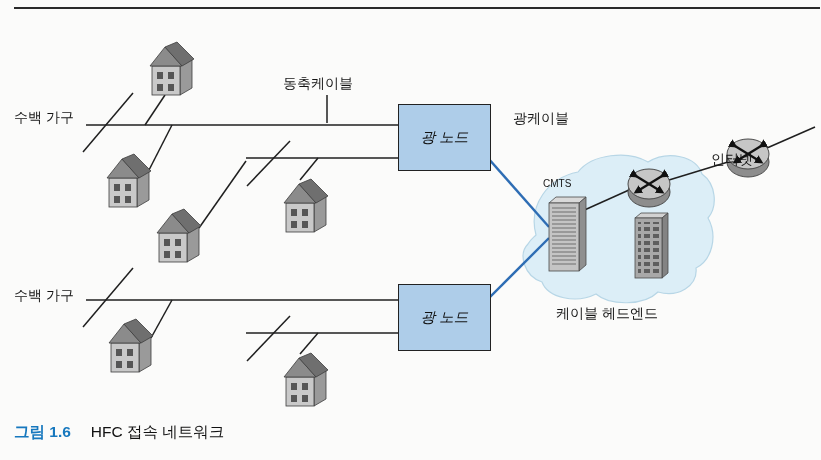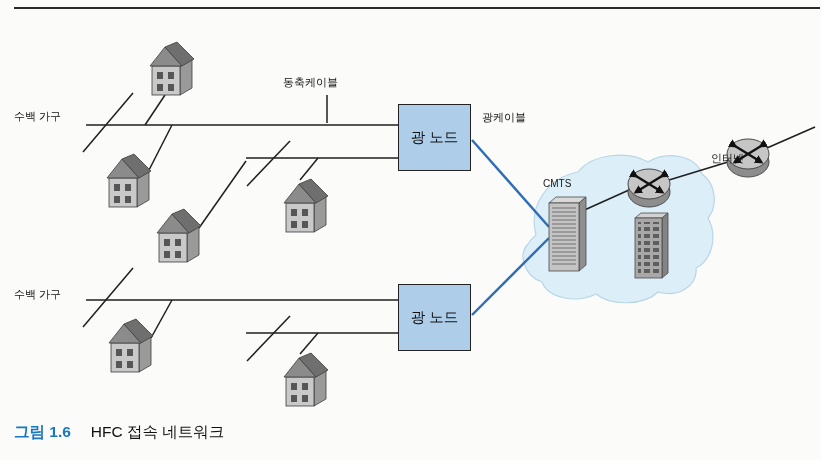--- a/index.html
+++ b/index.html
@@ -6,33 +6,33 @@
   .fig{
     position:relative;
     width:821px;height:460px;
     background:#fbfbfa;
     font-family:"Liberation Sans","DejaVu Sans",sans-serif;
     overflow:hidden;
   }
   .fig svg.diagram{position:absolute;left:0;top:0;}
   .lbl{
     position:absolute;
-    font-size:11px;
+    font-size:14px;
     color:#141414;
     white-space:nowrap;
     line-height:1.1;
   }
   .node-box{
     position:absolute;
-    width:73px;height:67px;
+    width:93px;height:67px;
     background:#aecde9;
     border:1.5px solid #222;
     box-sizing:border-box;
     display:flex;align-items:center;justify-content:center;
-    font-size:14.5px;color:#111;
+    font-size:14.5px;color:#111;font-style:italic;
   }
   .caption{
     position:absolute;left:14px;top:422px;
     font-size:15.5px;color:#111;
   }
   .caption .num{color:#1778be;font-weight:bold;margin-right:20px;}
 </style>
 </head>
 <body>
 
@@ -131,21 +131,22 @@
     <use href="#router" x="649" y="186"></use>
     <use href="#router" x="748" y="156"></use>
   </svg>
 
   <div class="node-box" style="left:398px;top:104px;">광 노드</div>
   <div class="node-box" style="left:398px;top:284px;">광 노드</div>
 
   <div class="lbl" style="left:14px;top:110px;">수백 가구</div>
   <div class="lbl" style="left:14px;top:288px;">수백 가구</div>
   <div class="lbl" style="left:283px;top:76px;">동축케이블</div>
-  <div class="lbl" style="left:482px;top:111px;">광케이블</div>
+  <div class="lbl" style="left:513px;top:111px;">광케이블</div>
   <div class="lbl" style="left:543px;top:178px;font-size:10px;">CMTS</div>
+  <div class="lbl" style="left:556px;top:306px;">케이블 헤드엔드</div>
   <div class="lbl" style="left:711px;top:104px;margin-top:48px;">인터넷</div>
 
   <div class="caption">
     <span class="num">그림 1.6</span><span>HFC 접속 네트워크</span>
   </div>
 
 </div>
 
 </body></html>

